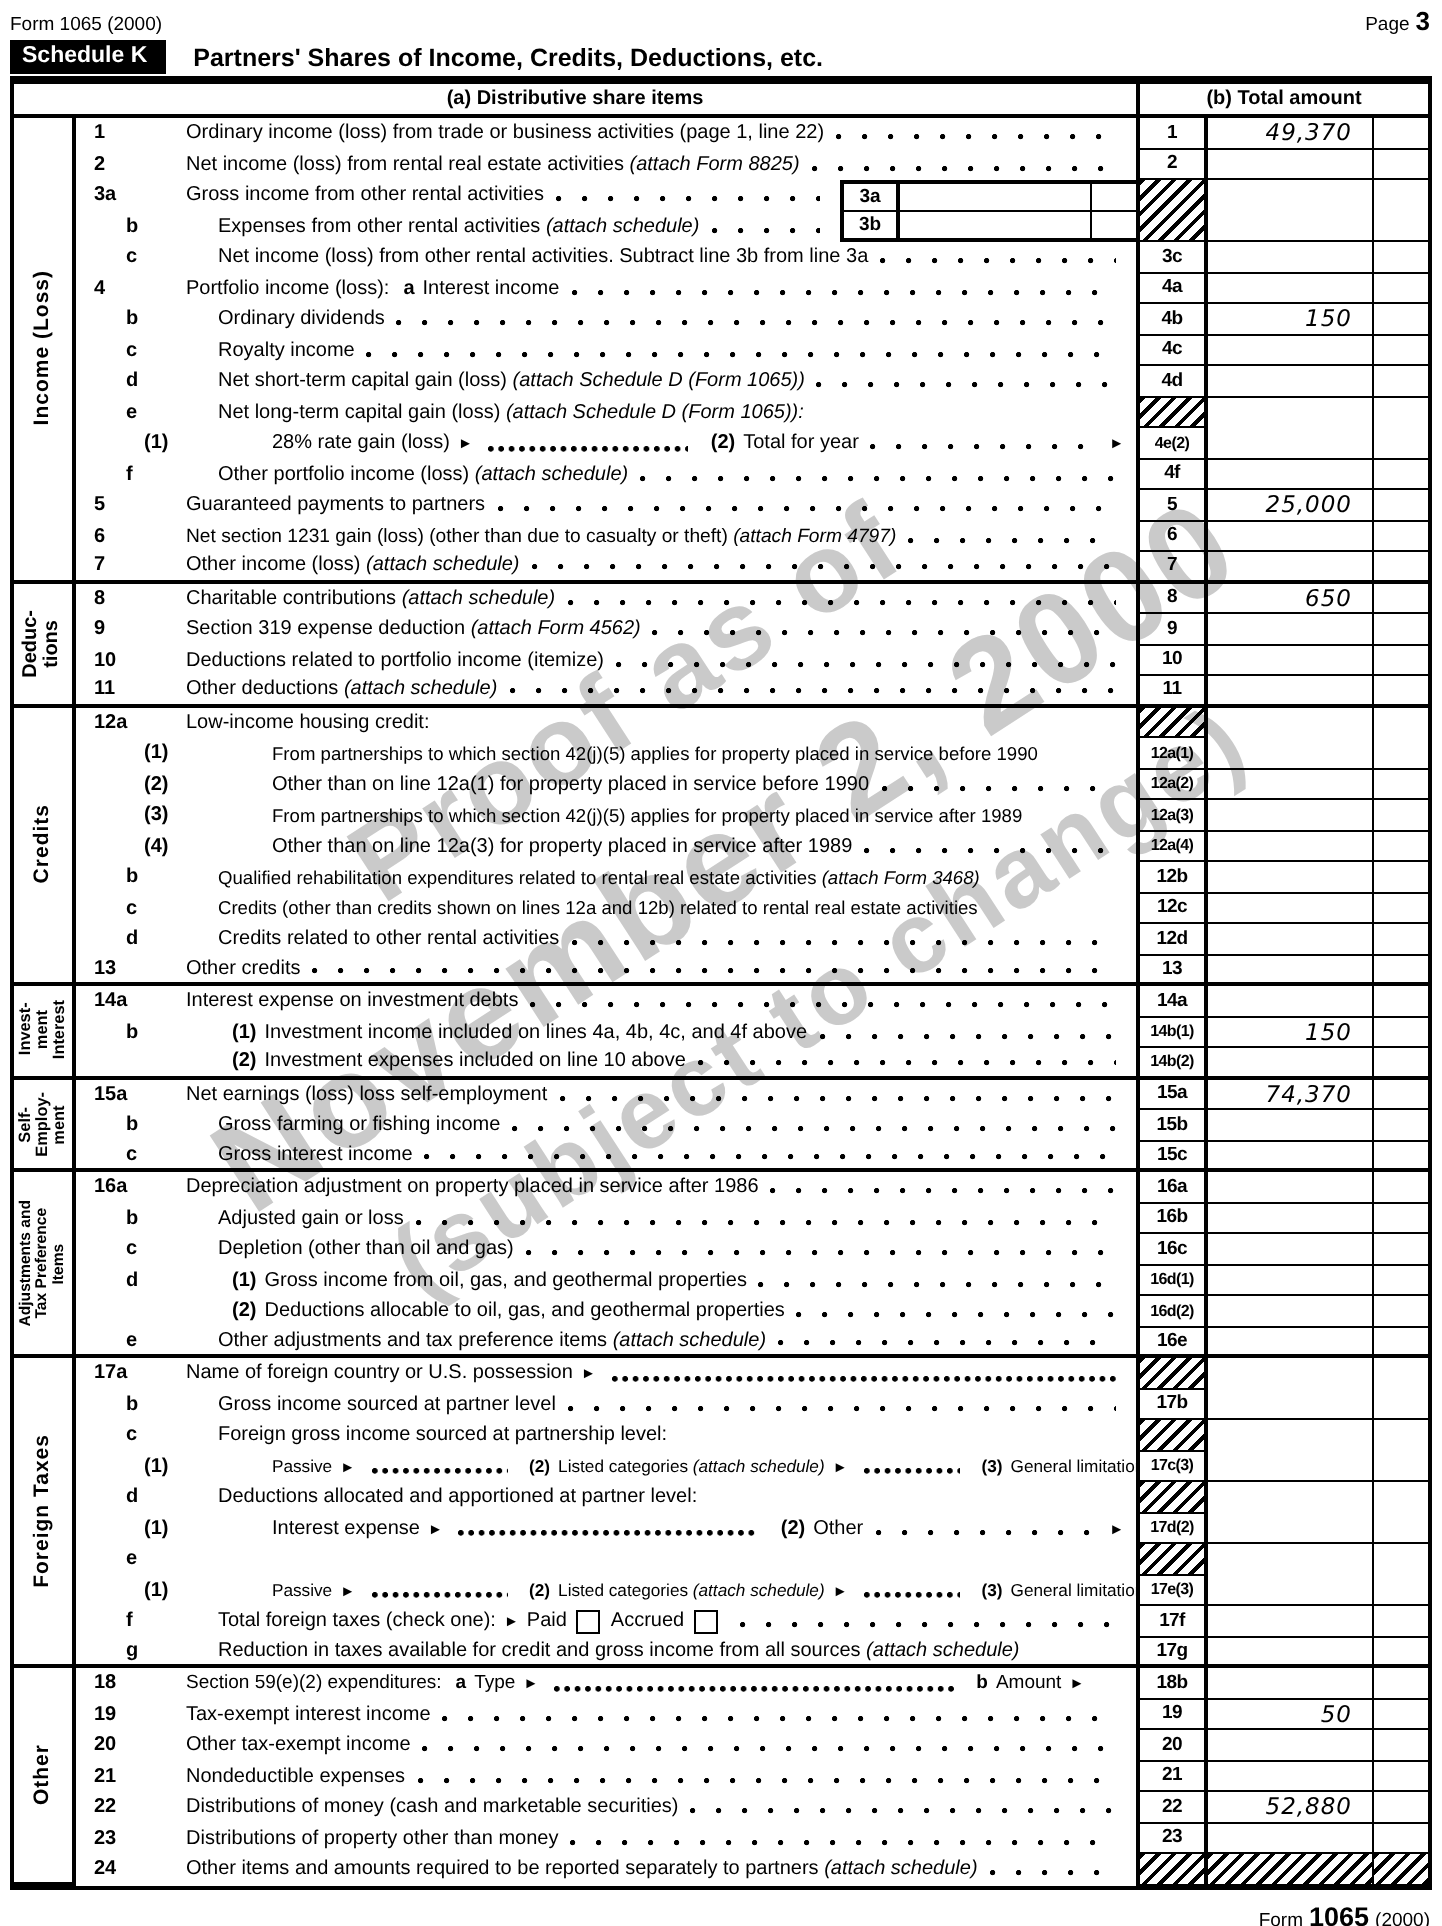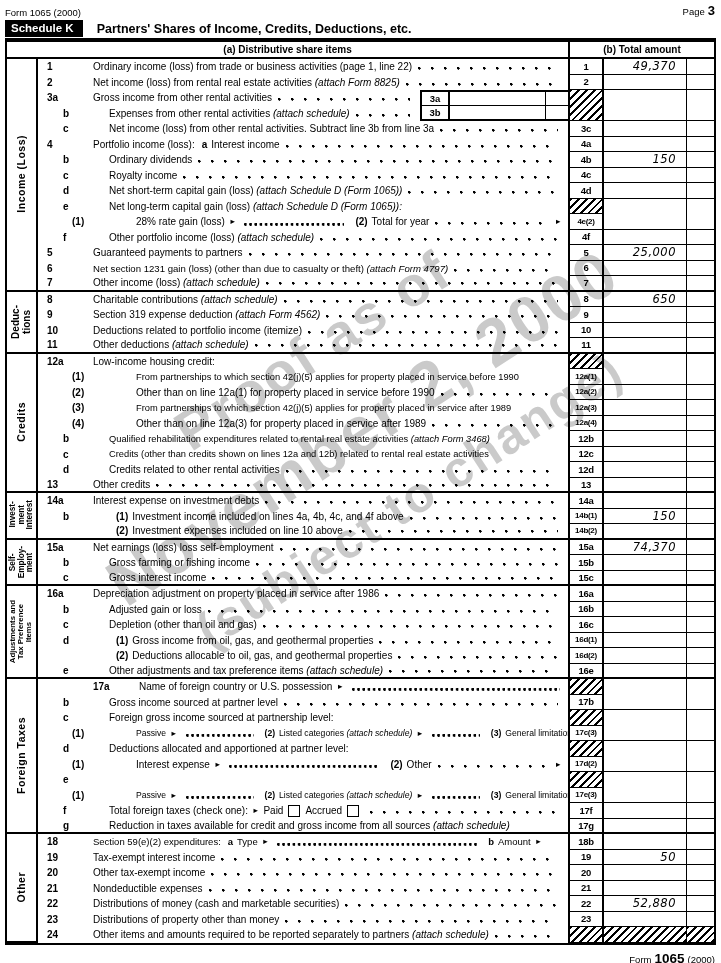--- a/index.html
+++ b/index.html
@@ -259,21 +259,21 @@
       <div class="amtc" style="grid-row: 38;"></div>
       <div class="cents" style="grid-row: 38;"></div>
       <div class="desc" style="grid-row: 39;"><div class="pref i1"></div><div class="bpart">(2)</div><div>Deductions allocable to oil, gas, and geothermal properties</div><div class="leader"></div></div>
       <div class="bn longid" style="grid-row: 39;">16d(2)</div>
       <div class="amtc" style="grid-row: 39;"></div>
       <div class="cents" style="grid-row: 39;"></div>
       <div class="desc secend" style="grid-row: 40;"><div class="pref i1">e</div><div>Other adjustments and tax preference items </div><div class="it">(attach schedule)</div><div class="leader"></div></div>
       <div class="bn secend" style="grid-row: 40;">16e</div>
       <div class="amtc secend" style="grid-row: 40;"></div>
       <div class="cents secend" style="grid-row: 40;"></div>
-      <div class="desc" style="grid-row: 41; padding-left: 46px;"><div class="pref">17a</div><div>Name of foreign country or U.S. possession</div><div class="arrow">►</div><div class="fill grow"></div></div>
+      <div class="desc" style="grid-row: 41;"><div class="pref">17a</div><div>Name of foreign country or U.S. possession</div><div class="arrow">►</div><div class="fill grow"></div></div>
       <div class="bn hatch" style="grid-row: 41;"></div>
       <div class="amtc" style="grid-row: 41 / span 2;"></div>
       <div class="cents" style="grid-row: 41 / span 2;"></div>
       <div class="desc" style="grid-row: 42;"><div class="pref i1">b</div><div>Gross income sourced at partner level</div><div class="leader"></div></div>
       <div class="bn" style="grid-row: 42;">17b</div>
       <div class="desc" style="grid-row: 43;"><div class="pref i1">c</div><div>Foreign gross income sourced at partnership level:</div></div>
       <div class="bn hatch" style="grid-row: 43;"></div>
       <div class="amtc" style="grid-row: 43 / span 2;"></div>
       <div class="cents" style="grid-row: 43 / span 2;"></div>
       <div class="desc" style="grid-row: 44; font-size: 8.6px;"><div class="pref i2">(1)</div><div>Passive</div><div class="arrow">►</div><div class="fill" style="flex: 0 0 68px;"></div><div class="bpart">(2)</div><div>Listed categories </div><div class="it">(attach schedule)</div><div class="arrow">►</div><div class="fill" style="flex: 0 0 48px;"></div><div class="bpart">(3)</div><div>General limitation</div></div>

